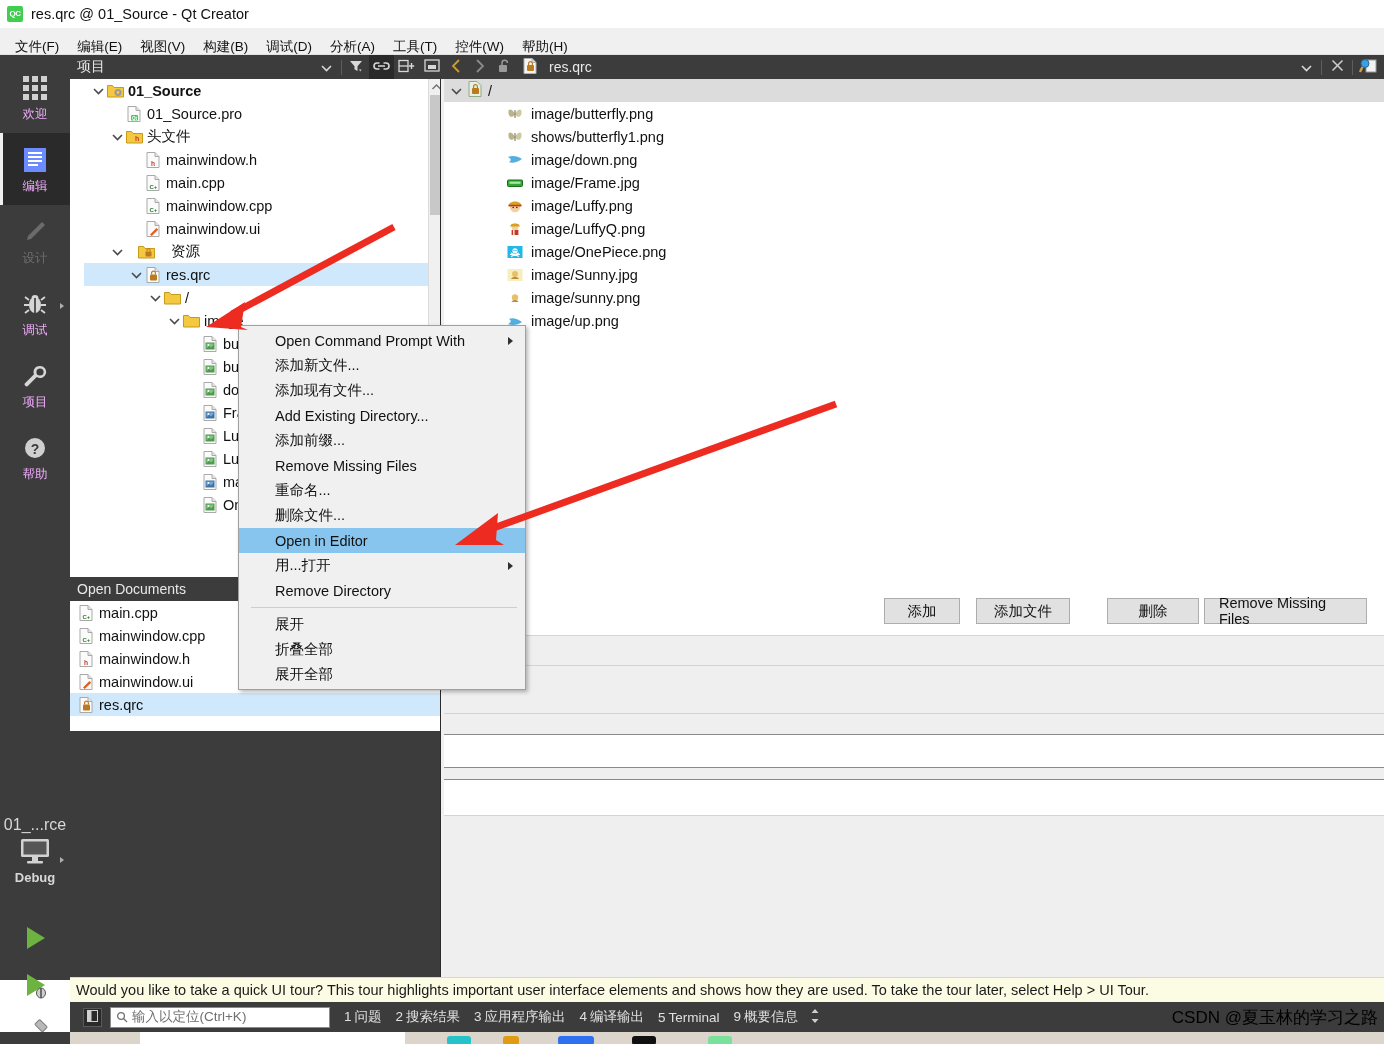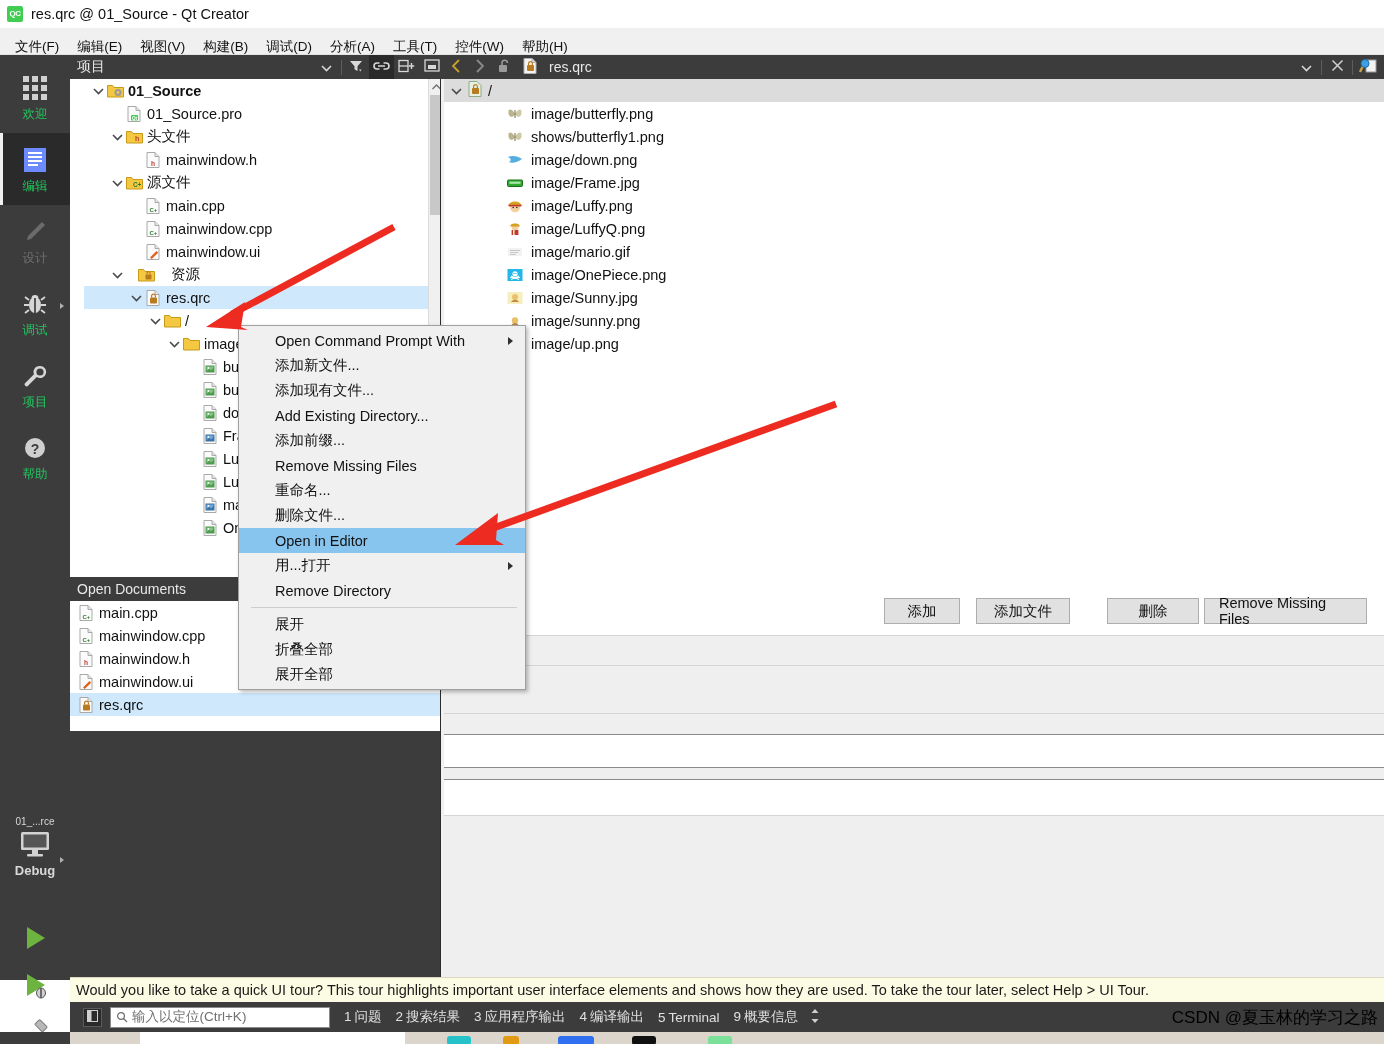--- a/index.html
+++ b/index.html
@@ -46,34 +46,34 @@
   }
   .mode {
     height:72px; display:flex; flex-direction:column; align-items:center;
     justify-content:center; position:relative; cursor:default;
   }
   .mode.sel { background:#2a2a2a; }
   .mode.sel:before {
     content:""; position:absolute; left:0; top:0; bottom:0; width:3px; background:#f0f0f0;
   }
   .mode .glyph { height:34px; display:flex; align-items:center; justify-content:center; }
-  .mode .lbl { font-size:12.5px; margin-top:1px; color:#22c55e; }
+  .mode .lbl { font-size:12.5px; margin-top:1px; color:#f0abfc; }
   .mode.dis .lbl { color:#6d6d6d; }
   .mode .arrow {
     position:absolute; right:6px; top:26px; width:0; height:0;
     border-left:4px solid #b0b0b0; border-top:3.5px solid transparent; border-bottom:3.5px solid transparent;
   }
   .grid9 { display:grid; grid-template-columns:repeat(3,6px); grid-template-rows:repeat(3,6px); gap:3px; }
   .grid9 i { background:#d0d0d0; display:block; }
 
   #kitsel {
     position:absolute; left:0; top:755px; width:70px; height:120px;
     display:flex; flex-direction:column; align-items:center;
   }
-  #kitsel .kitname { font-size:10px; color:#d8d8d8; margin-top:6px; }
+  #kitsel .kitname { font-size:16px; color:#d8d8d8; margin-top:6px; }
   #kitsel .kitcfg { font-size:13px; color:#d8d8d8; font-weight:bold; margin-top:2px; }
   #kitsel .kitarrow {
     position:absolute; right:6px; top:47px; width:0; height:0;
     border-left:4px solid #b0b0b0; border-top:3.5px solid transparent; border-bottom:3.5px solid transparent;
   }
   .runbtn { position:absolute; left:0; width:70px; height:48px; display:flex; align-items:center; justify-content:center; }
 
   
   #sidepanel { position:absolute; left:70px; top:0; width:374px; height:925px; background:#ffffff; }
   #sp-header {
@@ -413,34 +413,20 @@
           <span class="chev"></span>
           <span class="ficon">
             <svg width="14" height="16" viewBox="0 0 14 16">
               <path d="M1 0.5 H9 L13 4.5 V15.5 H1 Z" fill="#fbfbfb" stroke="#a9a9a9"></path>
               <path d="M9 0.5 V4.5 H13" fill="#e4e4e4" stroke="#a9a9a9"></path>
               <text x="5" y="14" font-size="6.6" fill="#c0392b" font-family="Liberation Sans" font-weight="bold">h</text>
             </svg>
           </span>
           <span>mainwindow.h</span>
         </div>
-        <div class="row" style="padding-left: 25px;">
-          <span class="chev">
-            <svg width="11" height="8" viewBox="0 0 11 8">
-              <path d="M1 2 L5.5 6.5 L10 2" stroke="#4a4a4a" stroke-width="1.6" fill="none"></path>
-            </svg>
-          </span>
-          <span class="ficon">
-            <svg width="17" height="15" viewBox="0 0 17 15">
-              <path d="M0.5 2.5 H5.5 L7 4.5 H16.5 V14 H0.5 Z" fill="#f5c842" stroke="#c79a18"></path>
-              <text x="7" y="12" font-size="6.4" fill="#2d7a2d" font-family="Liberation Sans" font-weight="bold">C+</text>
-            </svg>
-          </span>
-          <span>源文件</span>
-        </div>
         <div class="row" style="padding-left: 44px;">
           <span class="chev"></span>
           <span class="ficon">
             <svg width="14" height="16" viewBox="0 0 14 16">
               <path d="M1 0.5 H9 L13 4.5 V15.5 H1 Z" fill="#fbfbfb" stroke="#a9a9a9"></path>
               <path d="M9 0.5 V4.5 H13" fill="#e4e4e4" stroke="#a9a9a9"></path>
               <text x="3.4" y="14" font-size="6" fill="#2d7a2d" font-family="Liberation Sans" font-weight="bold">C+</text>
             </svg>
           </span>
           <span>main.cpp</span>
@@ -834,31 +820,20 @@
         <div class="qrow">
           <span class="ic">
             <svg width="16" height="14" viewBox="0 0 16 14">
               <circle cx="8" cy="5" r="3.4" fill="#f3cfa2"></circle>
               <path d="M3.2 4.4 A4.8 3 0 0 1 12.8 4.4 Z" fill="#d6a020"></path>
               <rect x="4.6" y="8" width="6.8" height="5" fill="#c0392b"></rect>
               <rect x="6" y="8" width="1.6" height="5" fill="#f0e4c0"></rect>
             </svg>
           </span>
           <span>image/LuffyQ.png</span>
-        </div>
-        <div class="qrow">
-          <span class="ic">
-            <svg width="16" height="14" viewBox="0 0 16 14">
-              <rect x="1" y="3" width="14" height="8" fill="#f2f2f2"></rect>
-              <rect x="3" y="5" width="10" height="1" fill="#c8c8c8"></rect>
-              <rect x="3" y="7" width="8" height="1" fill="#c8c8c8"></rect>
-              <rect x="3" y="9" width="6" height="1" fill="#c8c8c8"></rect>
-            </svg>
-          </span>
-          <span>image/mario.gif</span>
         </div>
         <div class="qrow">
           <span class="ic">
             <svg width="16" height="14" viewBox="0 0 16 14">
               <rect x="0.5" y="1" width="15" height="12" fill="#23b8e8"></rect>
               <circle cx="8" cy="5.8" r="2.6" fill="#fff"></circle>
               <circle cx="7" cy="5.4" r="0.7" fill="#23b8e8"></circle>
               <circle cx="9" cy="5.4" r="0.7" fill="#23b8e8"></circle>
               <path d="M3 9.5 L13 9.5 M4 8 L12 11.5 M12 8 L4 11.5" stroke="#fff" stroke-width="1.1"></path>
             </svg>

